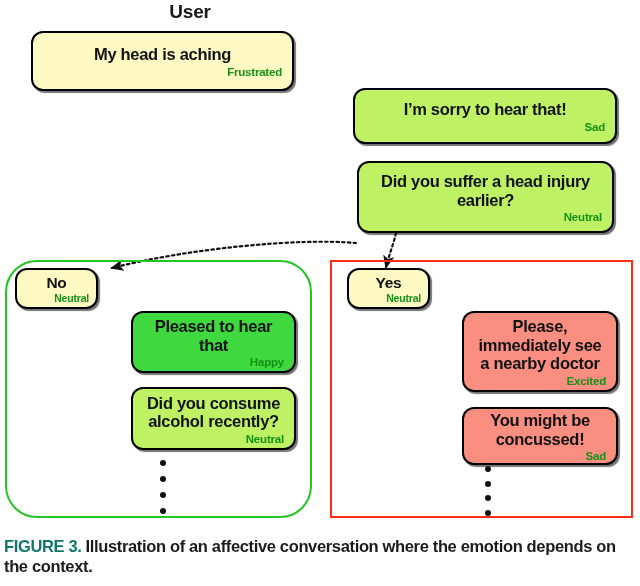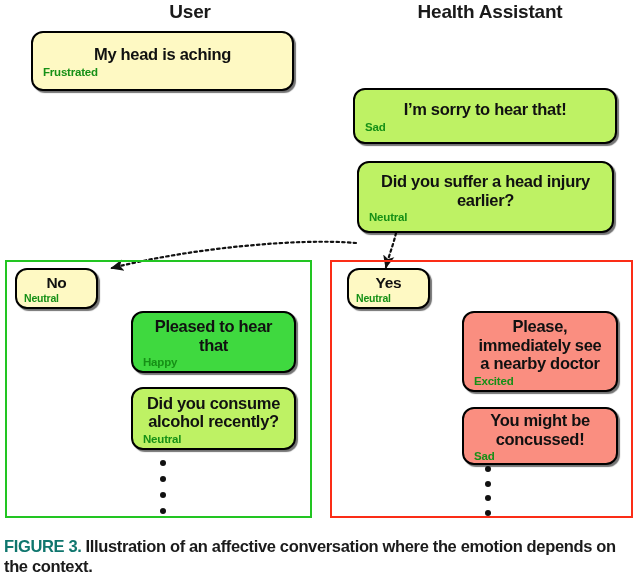--- a/index.html
+++ b/index.html
@@ -53,20 +53,21 @@
     font-weight: bold;
     color: #111111;
     text-align: center;
     line-height: 1.12;
     letter-spacing: -0.3px;
   }
   .bubble .emotion {
     font-size: 11.5px;
     font-weight: bold;
     color: #169016;
+    text-align: right;
     line-height: 1.1;
     margin-top: 2px;
     letter-spacing: -0.2px;
   }
   .bubble.gray   { background: #fef9c3; }
   .bubble.green  { background: #3fd93f; }
   .bubble.salmon { background: #fa8e80; }
   .bubble.small .msg { font-size: 15.5px; }
   .bubble.small .emotion { font-size: 10.5px; }
 
@@ -121,21 +122,20 @@
     font-weight: bold;
     margin-right: 4px;
   }
 </style>
 </head>
 <body>
 
 <div id="figure-root">
 
   <div class="col-header" id="header-user">User</div>
-  <div class="col-header" id="header-agent">Health Assistant</div>
 
   <svg id="connectors" viewBox="0 0 640 586" xmlns="http://www.w3.org/2000/svg">
     <defs>
       <marker id="arrowhead" markerWidth="7" markerHeight="7" refX="5.2" refY="3" orient="auto" markerUnits="strokeWidth">
         <path d="M0,0.4 L6,3 L0,5.6 L1.4,3 Z" fill="#111111"></path>
       </marker>
     </defs>
 
     <path d="M 356,243 C 300,238 190,248 112,268" fill="none" stroke="#111111" stroke-width="2.2" stroke-dasharray="2.5 3.2" stroke-linecap="round" marker-end="url(#arrowhead)"></path>
 
@@ -150,21 +150,21 @@
   <div class="bubble" id="bubble-turn2" style="left:353px; top:88px; width:264px; height:56px;">
     <div class="msg">I’m sorry to hear that!</div>
     <div class="emotion">Sad</div>
   </div>
 
   <div class="bubble" id="bubble-turn3" style="left:357px; top:161px; width:257px; height:72px;">
     <div class="msg">Did you suffer a head injury earlier?</div>
     <div class="emotion">Neutral</div>
   </div>
 
-  <div class="panel" id="panel-no" style="left:5px; top:260px; width:307px; height:258px;">
+  <div class="panel" id="panel-no" style="left:5px; top:260px; width:307px; height:258px;border-radius:32px;">
 
     <div class="bubble gray small" style="position:absolute; left:8px; top:6px; width:83px; height:41px; padding:3px 7px 2px 7px;">
       <div class="msg">No</div>
       <div class="emotion">Neutral</div>
     </div>
 
     <div class="bubble green" style="position:absolute; left:124px; top:49px; width:165px; height:62px;">
       <div class="msg">Pleased to hear that</div>
       <div class="emotion">Happy</div>
     </div>

